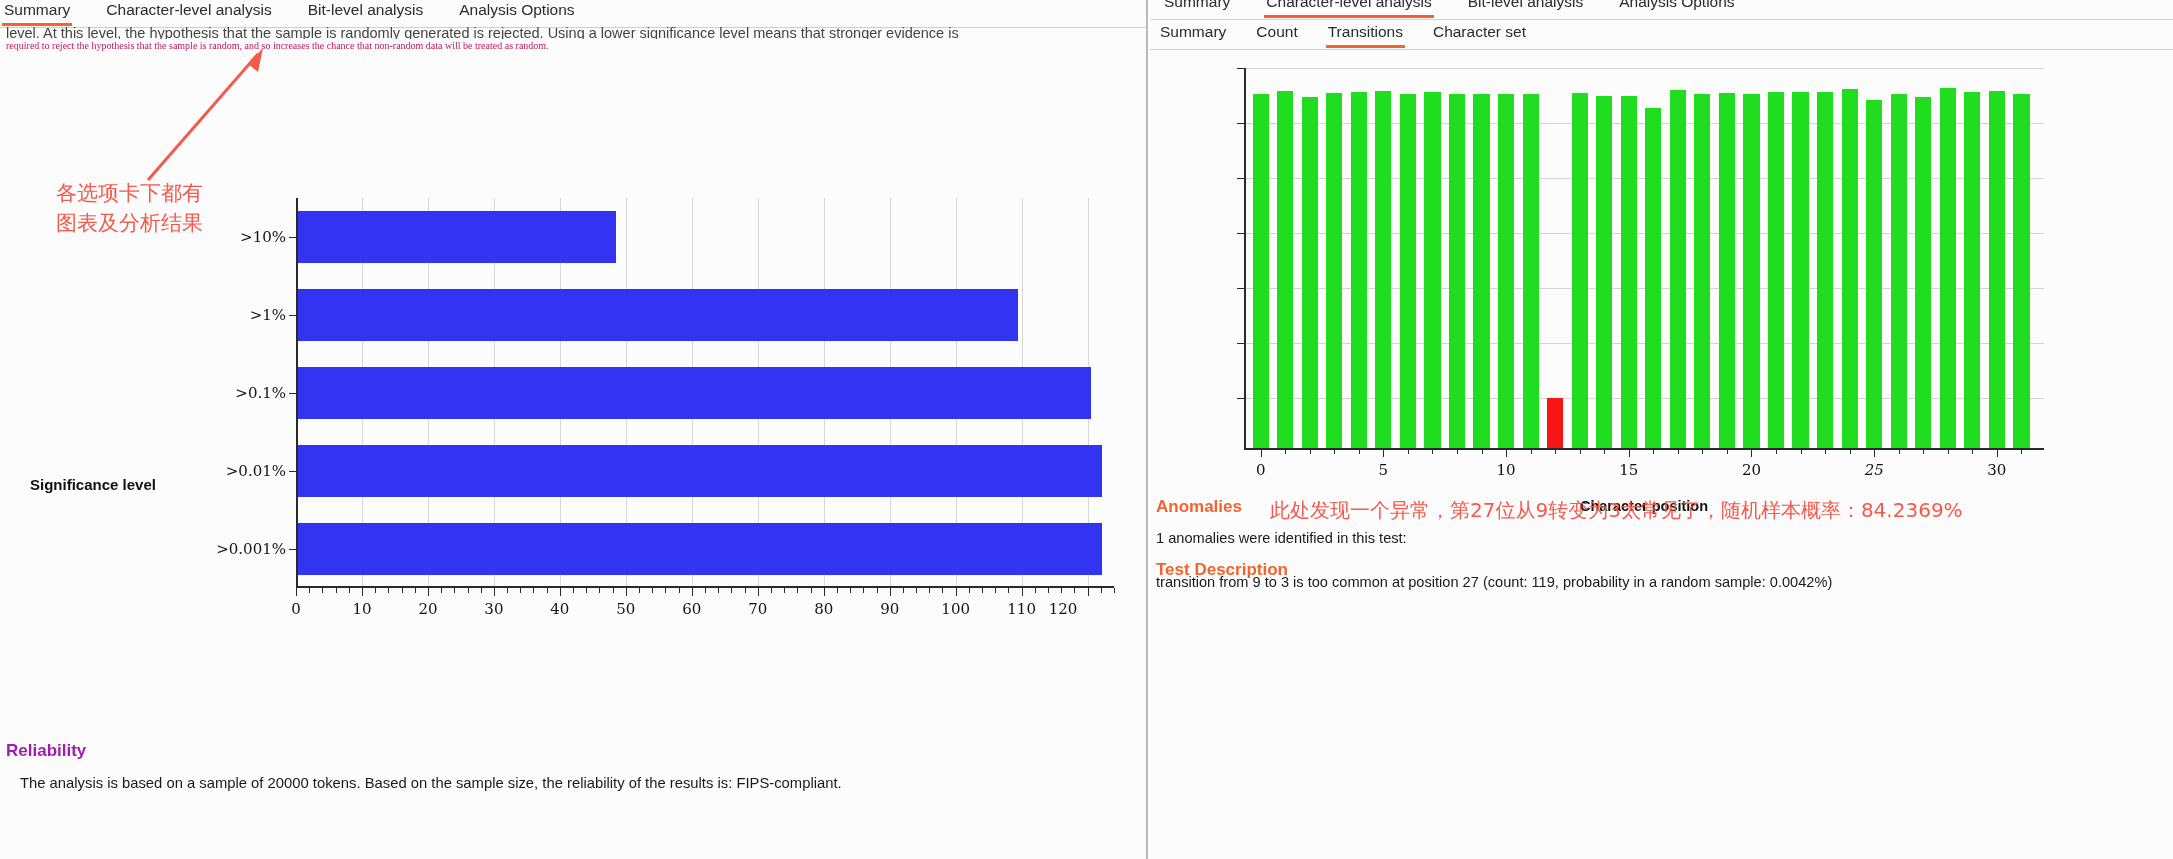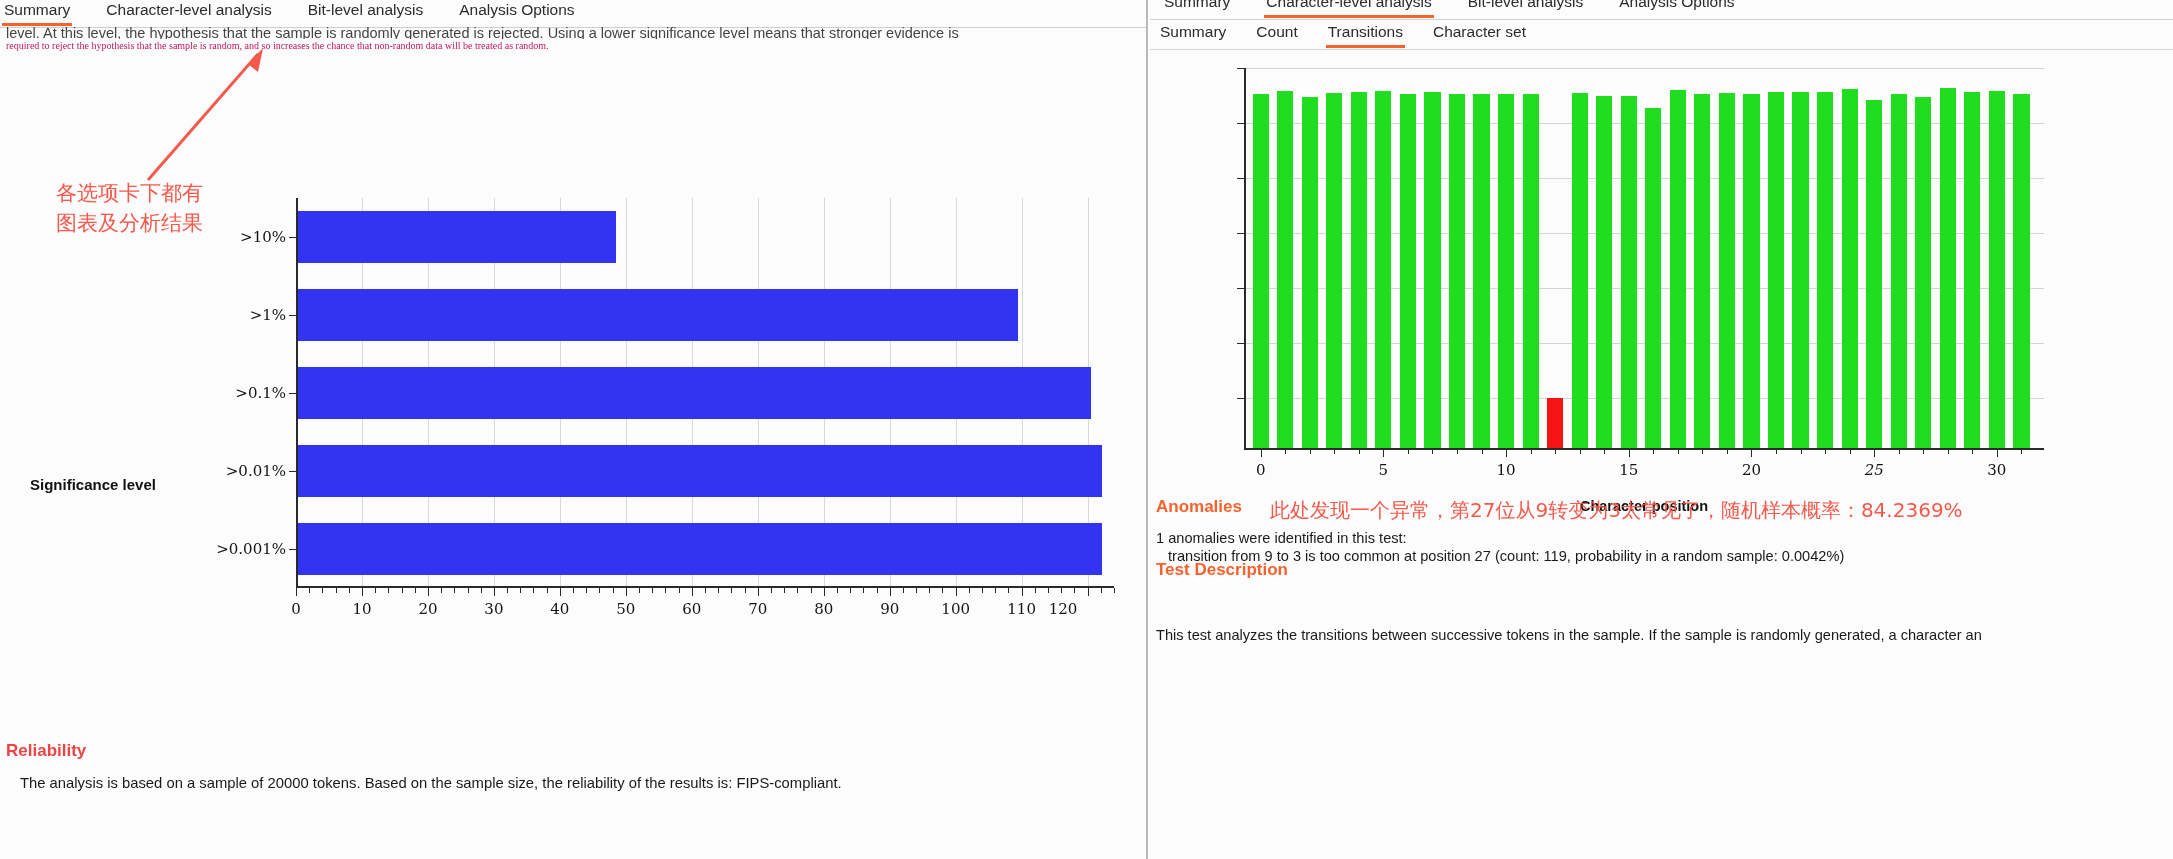--- a/index.html
+++ b/index.html
@@ -83,21 +83,21 @@
   .cl-axis-title {
     position:absolute; top:460px; left:0; width:1148px; text-align:center;
     font-size:15px; font-weight:bold; color:#111; padding-left:180px;
   }
   .cl-y-axis-title {
     position:absolute; left:30px; top:308px; font-size:15px; font-weight:bold; color:#111;
   }
 
   .section-head-left {
     position:absolute; left:6px; top:713px; font-size:17px;
-    color:#ef4444; font-weight:bold;
+    color:#a21caf; font-weight:bold;
   }
   .section-body-left {
     position:absolute; left:20px; top:745px; width:1140px;
     font-size:14.8px; color:#1a1a1a; line-height:21px; white-space:nowrap;
   }
   .section-body-left .l2 { opacity:.5; }
 
   
   .right-window {
     position:absolute; left:1150px; top:-8px; width:1023px; height:867px;
@@ -409,19 +409,18 @@
         <div class="cr-xtick minor" style="left: 822.344px;"></div>
         <div class="cr-xtick" style="left: 846.883px;"></div>
         <div class="cr-xlabel" style="left: 846.883px;">30</div>
         <div class="cr-xtick minor" style="left: 871.423px;"></div>
       </div>
 
     <div class="annot-right">此处发现一个异常，第27位从9转变为3太常见了，随机样本概率：84.2369%</div>
 
     <div class="section-head-right" style="top:505px;">Anomalies</div>
     <div class="body-right" style="top:536px;">1 anomalies were identified in this test:</div>
-    <div class="body-right" style="top:554px;margin-left:12px;">transition from 9 to 3 is too common at position 27 (count: 119, probability in a random sample: 0.0042%)</div>
+    <div class="body-right" style="top:580px;">transition from 9 to 3 is too common at position 27 (count: 119, probability in a random sample: 0.0042%)</div>
 
     <div class="section-head-right" style="top:568px;">Test Description</div>
-    <div class="body-right" style="top:633px;">This test analyzes the transitions between successive tokens in the sample. If the sample is randomly generated, a character an</div>
   </div>
 
 </div>
 
 </body></html>

